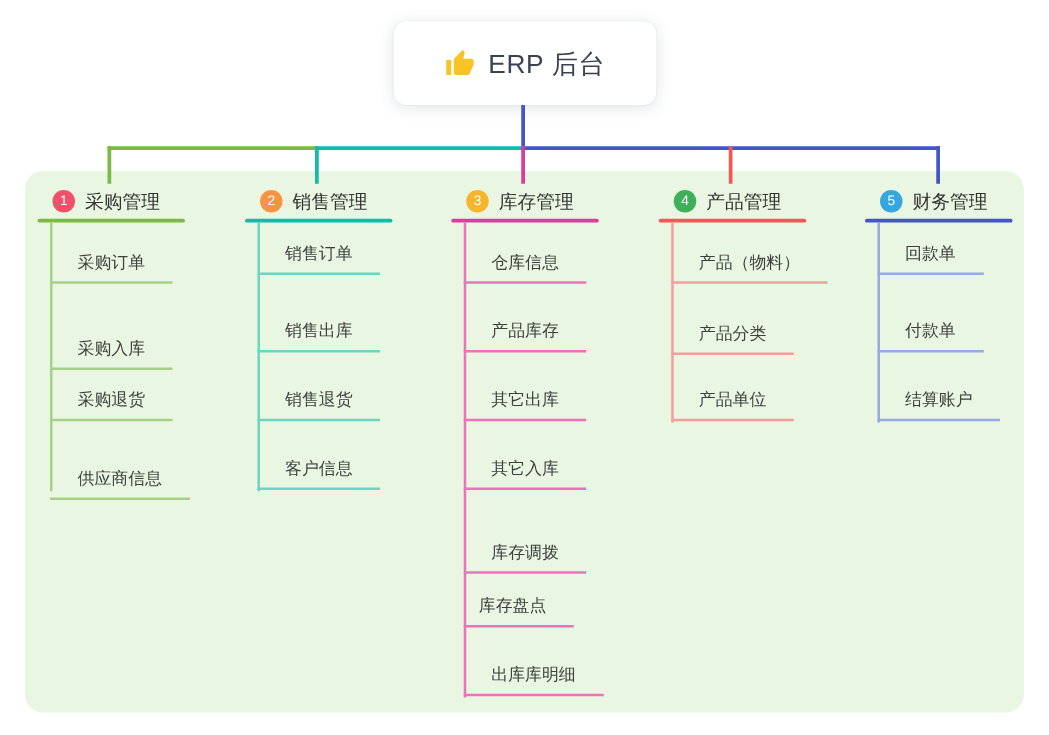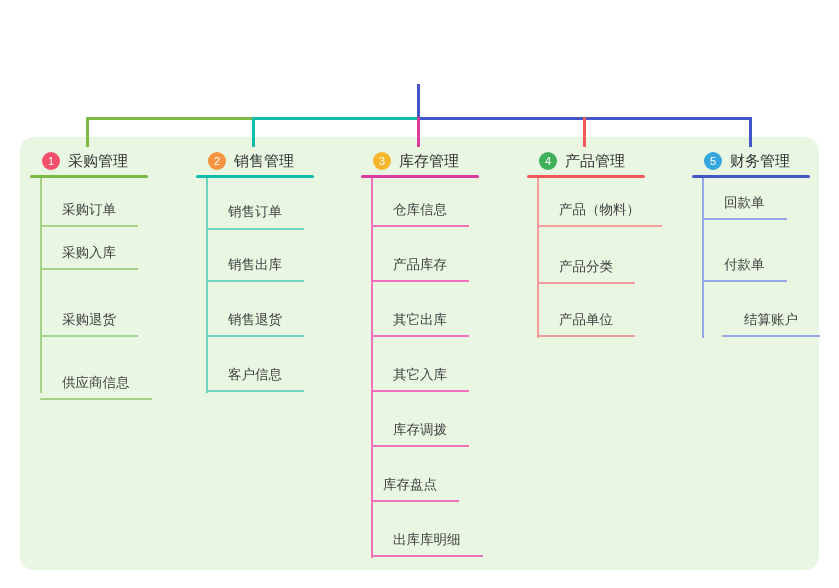--- a/index.html
+++ b/index.html
@@ -38,69 +38,77 @@
     font-size:13.5px;color:#3F3F3F;line-height:17px;
   }
 </style>
 </head>
 <body>
 
 <div class="canvas">
 
   <div class="panel"></div>
 
+  <div class="root-node">
+    <span class="root-icon">
+      <svg viewBox="0 0 24 24" width="24" height="24">
+        <path fill="#F7C325" d="M1 21h4V9H1v12zM23 10c0-1.1-.9-2-2-2h-6.31l.95-4.57.03-.32c0-.41-.17-.79-.44-1.06L14.17 1 7.59 7.59C7.22 7.95 7 8.45 7 9v10c0 1.1.9 2 2 2h9c.83 0 1.54-.5 1.84-1.22l3.02-7.05c.09-.23.14-.47.14-.73v-2z"></path>
+      </svg>
+    </span>
+    <span>ERP 后台</span>
+  </div>
 
   <div class="line" style="left: 417px; top: 84px; width: 3px; height: 33px; --c: #4456C7;"></div>
   <div class="line" style="left: 86px; top: 117px; width: 166px; height: 3px; --c: #7CBA45;"></div>
   <div class="line" style="left: 252px; top: 117px; width: 165px; height: 3px; --c: #12BCAB;"></div>
   <div class="line" style="left: 417px; top: 117px; width: 335px; height: 3px; --c: #4456C7;"></div>
   <div class="line" style="left: 86px; top: 117px; width: 3px; height: 30px; --c: #7CBA45;"></div>
   <div class="line" style="left: 252px; top: 117px; width: 3px; height: 30px; --c: #12BCAB;"></div>
   <div class="line" style="left: 417px; top: 117px; width: 3px; height: 30px; --c: #DC3C9E;"></div>
   <div class="line" style="left: 583px; top: 117px; width: 3px; height: 30px; --c: #F25858;"></div>
   <div class="line" style="left: 749px; top: 117px; width: 3px; height: 30px; --c: #4456C7;"></div>
 
   <div class="branch" style="left:30px;">
     <div class="branch-header">
       <span class="badge" style="--c: #F2506A;">1</span>
       <span>采购管理</span>
     </div>
     <div class="line h-underline" style="--c: #7CBA45;"></div>
     <div class="line trunk" style="height: 215px; --c: #A6D287;"></div>
     <div class="child" style="top: 53px; --c: #A6D287;">采购订单</div>
-    <div class="child" style="top: 96px; --c: #A6D287;">采购入库</div>
+    <div class="child" style="top: 122px; --c: #A6D287;">采购入库</div>
     <div class="child" style="top: 163px; --c: #A6D287;">采购退货</div>
     <div class="child" style="top: 226px; --c: #A6D287;">供应商信息</div>
   </div>
 
   <div class="branch" style="left:196px;">
     <div class="branch-header">
       <span class="badge" style="--c: #F79441;">2</span>
       <span>销售管理</span>
     </div>
     <div class="line h-underline" style="--c: #12BCAB;"></div>
     <div class="line trunk" style="height: 215px; --c: #6FD3C2;"></div>
-    <div class="child" style="top: 56px; font-family: Liberation Mono, monospace; --c: #6FD3C2;">销售订单</div>
+    <div class="child" style="top: 46px; --c: #6FD3C2;">销售订单</div>
     <div class="child" style="top: 108px; --c: #6FD3C2;">销售出库</div>
     <div class="child" style="top: 163px; --c: #6FD3C2;">销售退货</div>
     <div class="child" style="top: 218px; --c: #6FD3C2;">客户信息</div>
   </div>
 
   <div class="branch" style="left:361px;">
     <div class="branch-header">
       <span class="badge" style="--c: #F7B52C;">3</span>
       <span>库存管理</span>
     </div>
     <div class="line h-underline" style="--c: #DC3C9E;"></div>
     <div class="line trunk" style="height: 380px; --c: #EE71BA;"></div>
     <div class="child" style="top: 53px; --c: #EE71BA;">仓库信息</div>
     <div class="child" style="top: 108px; --c: #EE71BA;">产品库存</div>
     <div class="child" style="top: 163px; --c: #EE71BA;">其它出库</div>
     <div class="child" style="top: 218px; --c: #EE71BA;">其它入库</div>
-    <div class="child" style="top: 273px; --c: #EE71BA;">库存调拨</div>
+    <div class="child" style="top: 285px; --c: #EE71BA;">库存调拨</div>
     <div class="child" style="top: 328px; padding-left: 12px; --c: #EE71BA;">库存盘点</div>
     <div class="child" style="top: 383px; --c: #EE71BA;">出库库明细</div>
   </div>
 
   <div class="branch" style="left:527px;">
     <div class="branch-header">
       <span class="badge" style="--c: #3FAF5A;">4</span>
       <span>产品管理</span>
     </div>
     <div class="line h-underline" style="--c: #F25858;"></div>
@@ -112,16 +120,16 @@
 
   <div class="branch" style="left:692px;">
     <div class="branch-header">
       <span class="badge" style="--c: #36A6DF;">5</span>
       <span>财务管理</span>
     </div>
     <div class="line h-underline" style="--c: #4456C7;"></div>
     <div class="line trunk" style="height: 160px; --c: #96A9E2;"></div>
     <div class="child" style="top: 46px; --c: #96A9E2;">回款单</div>
     <div class="child" style="top: 108px; --c: #96A9E2;">付款单</div>
-    <div class="child" style="top: 163px; margin-left: 20px; --c: #96A9E2;">结算账户</div>
+    <div class="child" style="top: 163px; --c: #96A9E2;">结算账户</div>
   </div>
 
 </div>
 
 </body></html>

